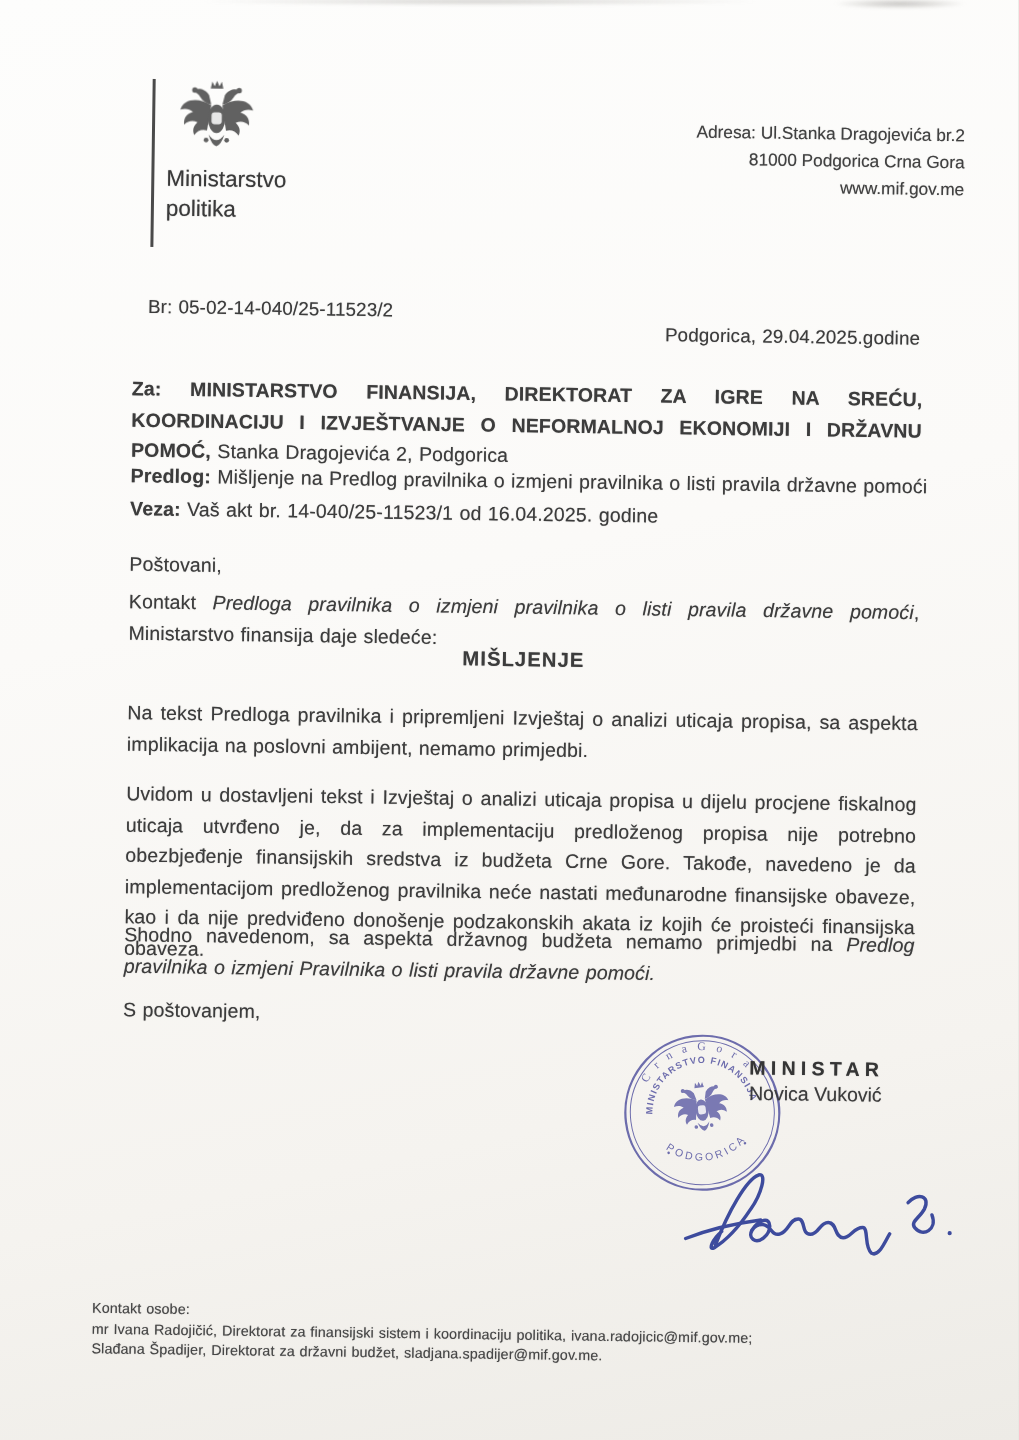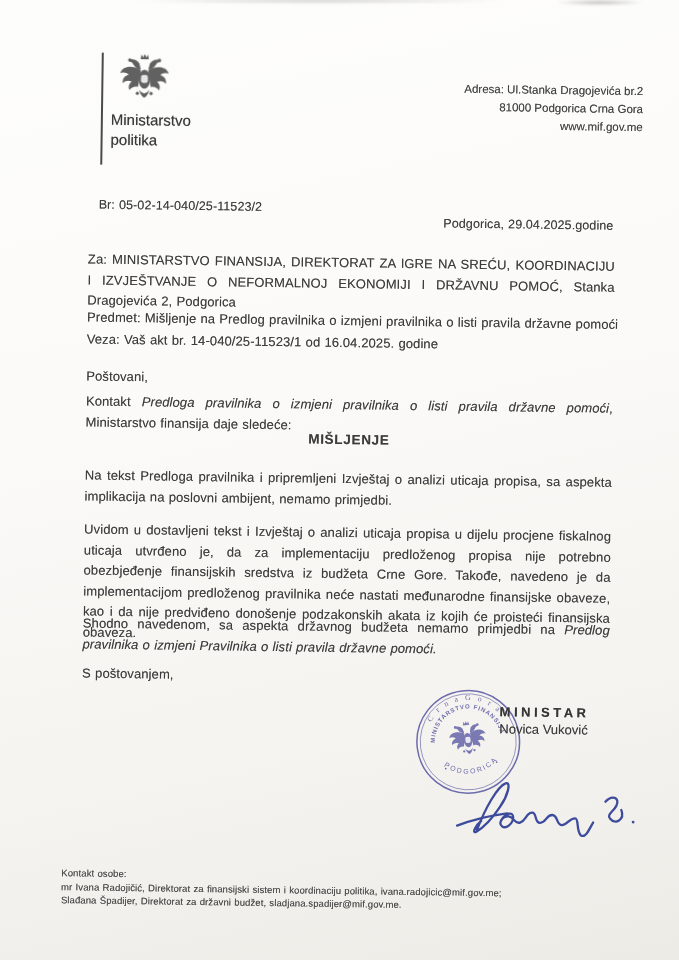--- a/index.html
+++ b/index.html
@@ -17,21 +17,21 @@
   .smudge.a{top:-2px;left:130px;width:380px;height:6px;
     background:radial-gradient(ellipse at center,rgba(110,106,100,.28),transparent 70%);}
   .smudge.b{top:-1px;left:555px;width:90px;height:7px;
     background:radial-gradient(ellipse at center,rgba(100,96,90,.35),transparent 70%);}
   .skew{position:absolute;inset:0;transform:rotate(0.8deg);transform-origin:340px 470px;}
 
   .txt{position:absolute;font-size:13px;line-height:20.5px;letter-spacing:.1px;
        word-spacing:.5px;text-align:justify;
        text-shadow:0 0 .6px rgba(70,70,70,.55);}
   .nowrap{white-space:nowrap;text-align:left;}
-  b,strong{font-weight:normal;}
+  b,strong{font-weight:bold;}
   em{font-style:italic;}
 
   .flag-line{position:absolute;left:96px;top:56px;width:2px;height:112px;
              background:#4a4a4a;filter:blur(.3px);}
   .eagle{position:absolute;left:106px;top:54px;width:66px;height:58px;
          filter:blur(.35px);opacity:.88;}
   .ministry-name{position:absolute;left:106px;top:113px;font-size:15px;line-height:19.5px;
                  color:#3a3a3a;text-shadow:0 0 .7px rgba(60,60,60,.6);}
   .address{position:absolute;left:358px;top:78px;width:280px;text-align:right;
            font-size:11.5px;line-height:18px;color:#414141;
@@ -101,21 +101,21 @@
       <div>Adresa: Ul.Stanka Dragojevića br.2</div>
       <div>81000 Podgorica Crna Gora</div>
       <div>www.mif.gov.me</div>
     </div>
 
     <div class="txt nowrap ref-number">Br: 05-02-14-040/25-11523/2</div>
     <div class="txt place-date" style="text-align:right">Podgorica, 29.04.2025.godine</div>
 
     <p class="txt recipient"><strong>Za: MINISTARSTVO FINANSIJA, DIREKTORAT ZA IGRE NA SREĆU, KOORDINACIJU I IZVJEŠTVANJE O NEFORMALNOJ EKONOMIJI I DRŽAVNU POMOĆ,</strong><span> Stanka Dragojevića 2, Podgorica</span></p>
 
-    <p class="txt nowrap subject"><strong>Predmet:</strong><span> Mišljenje na Predlog pravilnika o izmjeni pravilnika o listi pravila državne pomoći</span></p>
+    <p class="txt nowrap subject"><strong>Predlog:</strong><span> Mišljenje na Predlog pravilnika o izmjeni pravilnika o listi pravila državne pomoći</span></p>
     <p class="txt nowrap veza"><strong>Veza:</strong><span> Vaš akt br. 14-040/25-11523/1 od 16.04.2025. godine</span></p>
 
     <p class="txt salutation">Poštovani,</p>
 
     <p class="txt intro"><span>Kontakt </span><em>Predloga pravilnika o izmjeni pravilnika o listi pravila državne pomoći</em><span>, Ministarstvo finansija daje sledeće:</span></p>
 
     <div class="txt opinion-heading">MIŠLJENJE</div>
 
     <p class="txt para1">Na tekst Predloga pravilnika i pripremljeni Izvještaj o analizi uticaja propisa, sa aspekta implikacija na poslovni ambijent, nemamo primjedbi.</p>
 

